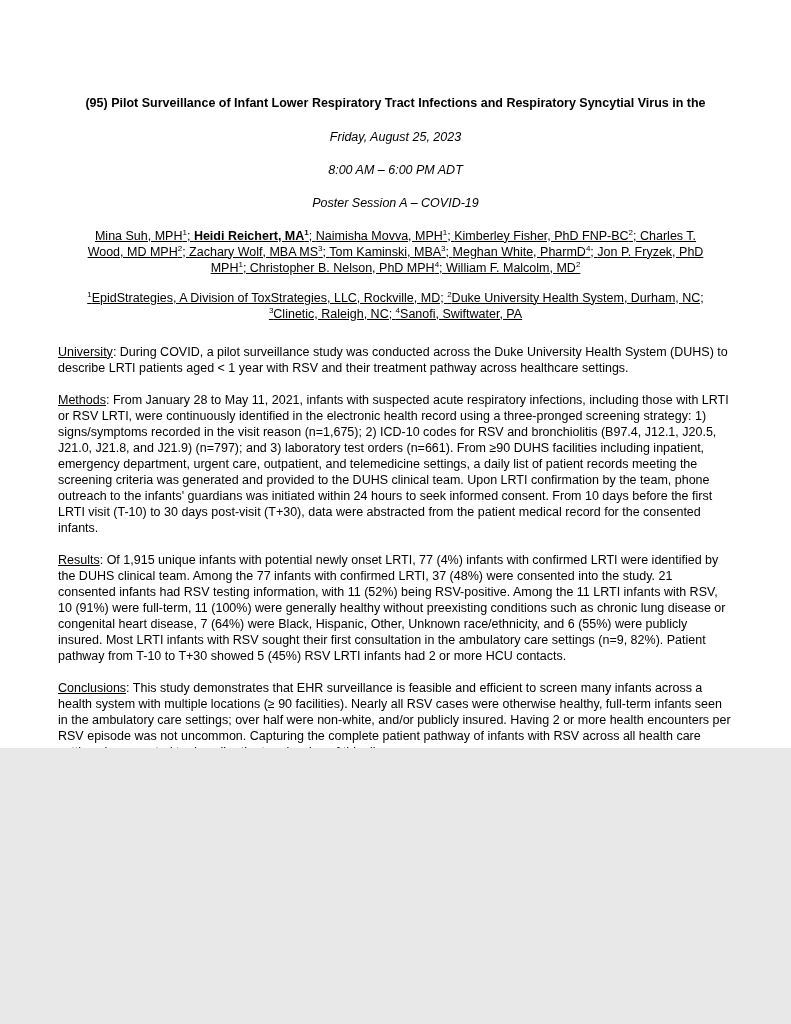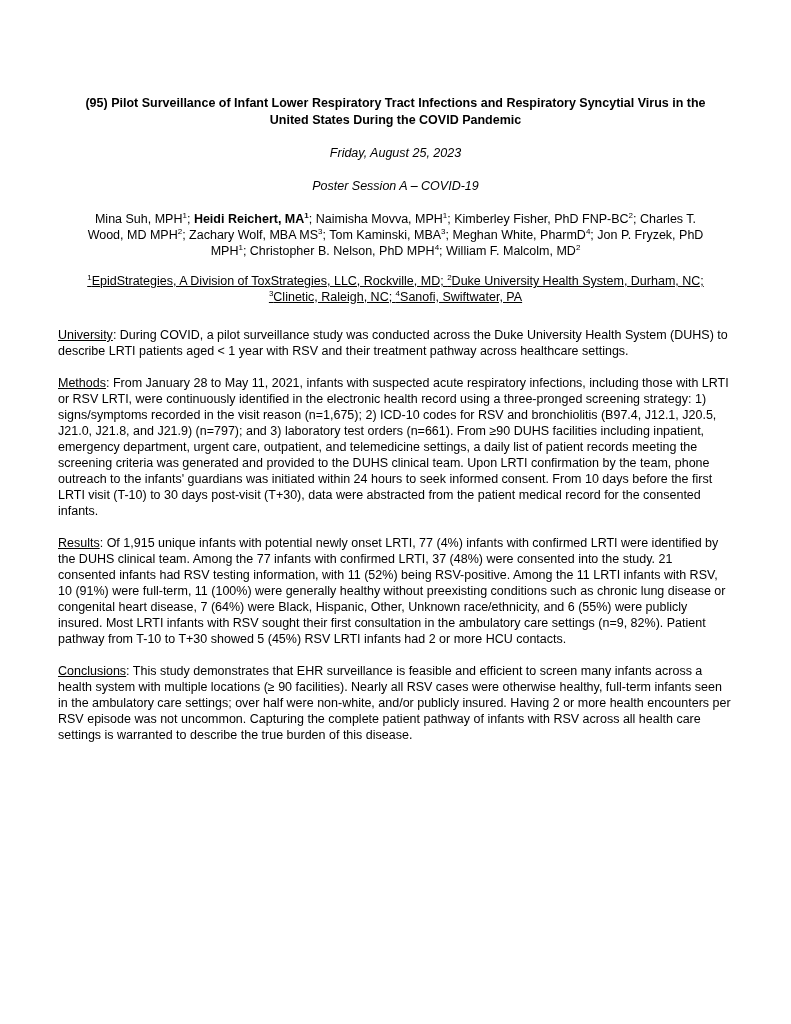--- a/index.html
+++ b/index.html
@@ -3,21 +3,21 @@
 <meta charset="utf-8">
 <style>
   html, body {
     margin: 0;
     padding: 0;
     background: #e8e8e8;
   }
   .page {
     position: relative;
     width: 791px;
-    height: 1024px;
+    height: 748px;
     margin: 0 auto;
     background: #ffffff;
     color: #000000;
     font-family: "Liberation Sans", sans-serif;
     font-size: 12.5px;
     line-height: 16px;
     box-sizing: border-box;
     padding: 95px 58px 40px 58px;
     overflow: hidden;
   }
@@ -28,20 +28,21 @@
     line-height: 16.5px;
     margin: 0 0 17px 0;
   }
   .meta-line {
     margin: 12px 0 17px 0;
     font-style: italic;
   }
   .authors {
     margin: 0 0 14px 0;
     padding: 0 22px;
+    text-decoration: underline;
   }
   .affiliations {
     margin: 0 0 22px 0;
     padding: 0 10px;
     text-decoration: underline;
   }
   .body-para {
     margin: 0 0 16px 0;
     text-align: left;
   }
@@ -53,24 +54,25 @@
     font-size: 8px;
     line-height: 0;
     vertical-align: super;
   }
 </style>
 </head>
 <body>
 
 <div class="page">
 
-  <h1 class="title center"><span>(95) Pilot Surveillance of Infant Lower Respiratory Tract Infections and Respiratory Syncytial Virus in the</span><br><span>United States During the COVID Pandemic</span></h1>
+  <h1 class="title center"><span>(95) Pilot Surveillance of Infant Lower Respiratory Tract Infections and Respiratory Syncytial Virus in the</span><br></h1>
 
   <p class="meta-line center">Friday, August 25, 2023</p>
 
+  <p class="meta-line center">8:00 AM – 6:00 PM ADT</p>
 
   <p class="meta-line center">Poster Session A – COVID-19</p>
 
   <p class="authors center" id="authors"><span>Mina Suh, MPH</span><sup class="affil-sup">1</sup><span>; </span><span class="bold">Heidi Reichert, MA</span><sup class="affil-sup bold">1</sup><span>; </span><span>Naimisha Movva, MPH</span><sup class="affil-sup">1</sup><span>; </span><span>Kimberley Fisher, PhD FNP-BC</span><sup class="affil-sup">2</sup><span>; </span><span>Charles T. Wood, MD MPH</span><sup class="affil-sup">2</sup><span>; </span><span>Zachary Wolf, MBA MS</span><sup class="affil-sup">3</sup><span>; </span><span>Tom Kaminski, MBA</span><sup class="affil-sup">3</sup><span>; </span><span>Meghan White, PharmD</span><sup class="affil-sup">4</sup><span>; </span><span>Jon P. Fryzek, PhD MPH</span><sup class="affil-sup">1</sup><span>; </span><span>Christopher B. Nelson, PhD MPH</span><sup class="affil-sup">4</sup><span>; </span><span>William F. Malcolm, MD</span><sup class="affil-sup">2</sup></p>
 
   <p class="affiliations center" id="affiliations"><sup class="affil-sup">1</sup><span>EpidStrategies, A Division of ToxStrategies, LLC, Rockville, MD; </span><sup class="affil-sup">2</sup><span>Duke University Health System, Durham, NC; </span><sup class="affil-sup">3</sup><span>Clinetic, Raleigh, NC; </span><sup class="affil-sup">4</sup><span>Sanofi, Swiftwater, PA</span></p>
 
   <div id="sections">
       <p class="body-para"><span class="section-label">University</span>: <span>During COVID, a pilot surveillance study was conducted across the Duke University Health System (DUHS) to describe LRTI patients aged &lt; 1 year with RSV and their treatment pathway across healthcare settings.</span></p>
       <p class="body-para"><span class="section-label">Methods</span>: <span>From January 28 to May 11, 2021, infants with suspected acute respiratory infections, including those with LRTI or RSV LRTI, were continuously identified in the electronic health record using a three-pronged screening strategy: 1) signs/symptoms recorded in the visit reason (n=1,675); 2) ICD-10 codes for RSV and bronchiolitis (B97.4, J12.1, J20.5, J21.0, J21.8, and J21.9) (n=797); and 3) laboratory test orders (n=661). From ≥90 DUHS facilities including inpatient, emergency department, urgent care, outpatient, and telemedicine settings, a daily list of patient records meeting the screening criteria was generated and provided to the DUHS clinical team. Upon LRTI confirmation by the team, phone outreach to the infants' guardians was initiated within 24 hours to seek informed consent. From 10 days before the first LRTI visit (T-10) to 30 days post-visit (T+30), data were abstracted from the patient medical record for the consented infants.</span></p>

